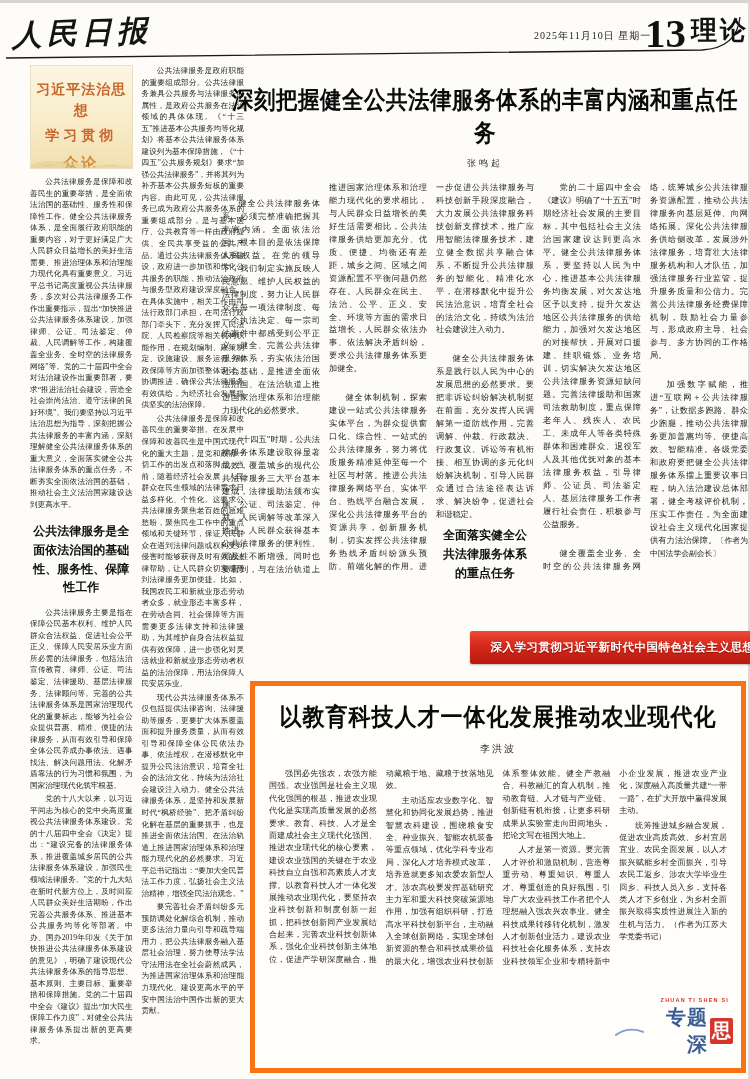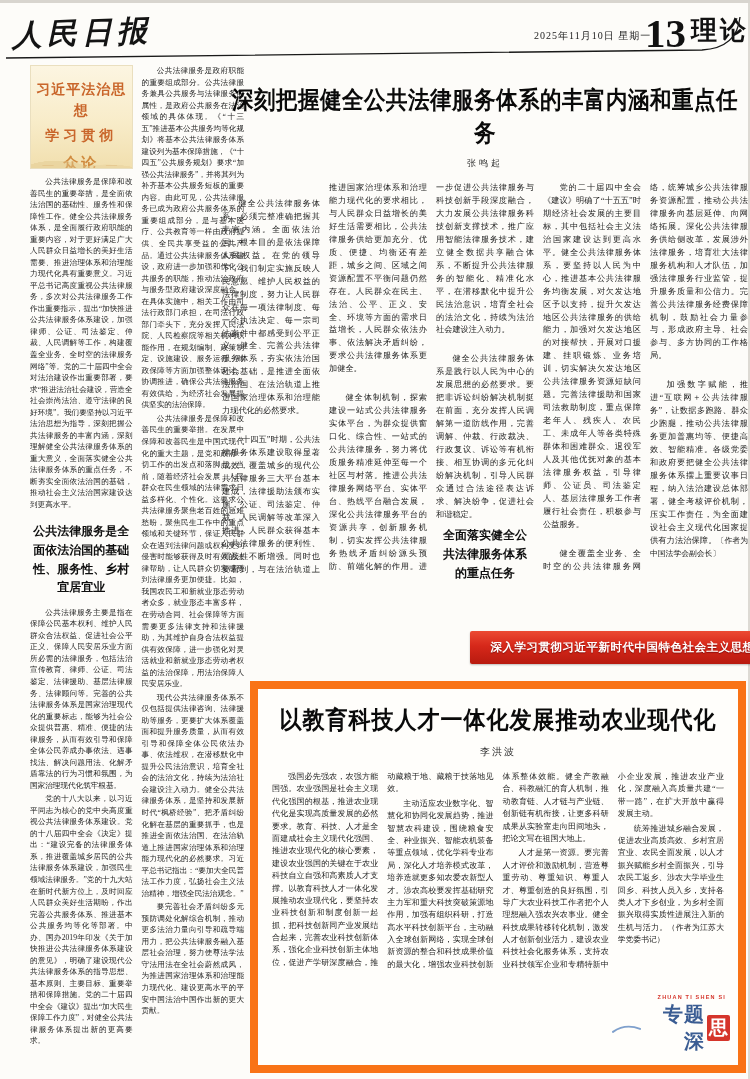--- a/index.html
+++ b/index.html
@@ -54,21 +54,21 @@
   
   .banner{position:absolute;left:470px;top:628px;width:278px;height:33px;
     background:linear-gradient(180deg,#ec4a33 0%,#d6281a 45%,#b81a0f 100%);
     border-radius:2px;display:flex;align-items:center;justify-content:center;
     box-shadow:0 1px 2px rgba(0,0,0,.25);padding-left:21px;}
   .banner .txt{color:#fff;font-weight:900;font-size:11.5px;letter-spacing:.5px;
     text-shadow:0 1px 1px rgba(90,0,0,.6);white-space:nowrap;}
   .banner .pen{color:#fff;font-size:13px;margin-left:4px;}
   
   .feature-box{position:absolute;left:250px;top:678px;width:496px;height:392px;
-    box-sizing:border-box;border:8px solid #f97316;background:#fffefb;padding-top:16px;}
+    box-sizing:border-box;border:5px solid #f97316;background:#fffefb;padding-top:16px;}
   .feature-title{text-align:center;font-size:22px;font-weight:900;letter-spacing:1px;
     transform:scaleY(1.1);color:#0a0a0a;}
   .feature-byline{text-align:center;font-size:10px;color:#333;margin-top:10px;letter-spacing:2px;}
   .feature-body{margin:12px 14px 0 14px;height:262px;overflow:hidden;
     column-count:4;column-gap:9px;
     font-size:8px;line-height:1.55;text-align:justify;color:#232323;}
   .feature-body p{margin:0 0 2px 0;text-indent:2em;}
   
   .badge{position:absolute;right:8px;bottom:10px;width:118px;text-align:right;}
   .badge .pinyin{font-family:"Liberation Sans","DejaVu Sans",sans-serif;
@@ -97,21 +97,21 @@
   </div>
 
   <div class="left-region">
     <div class="topic-box">
       <div class="l1">习近平法治思想</div>
       <div class="l2">学习贯彻</div>
       <div class="l3"><span class="orn">—</span> <span>众论</span> <span class="orn">—</span></div>
       <div class="hills"></div>
     </div>
     <p>公共法律服务是保障和改善民生的重要举措，是全面依法治国的基础性、服务性和保障性工作。健全公共法律服务体系，是全面履行政府职能的重要内容，对于更好满足广大人民群众日益增长的美好生活需要、推进治理体系和治理能力现代化具有重要意义。习近平总书记高度重视公共法律服务，多次对公共法律服务工作作出重要指示，提出“加快推进公共法律服务体系建设，加强律师、公证、司法鉴定、仲裁、人民调解等工作，构建覆盖全业务、全时空的法律服务网络”等。党的二十届四中全会对法治建设作出重要部署，要求“推进法治社会建设，营造全社会崇尚法治、遵守法律的良好环境”。我们要坚持以习近平法治思想为指导，深刻把握公共法律服务的丰富内涵，深刻理解健全公共法律服务体系的重大意义，全面落实健全公共法律服务体系的重点任务，不断夯实全面依法治国的基础，推动社会主义法治国家建设达到更高水平。</p>
-    <div class="sub-head">公共法律服务是全面依法治国的基础性、服务性、乡村宜居宜业</div>
+    <div class="sub-head">公共法律服务是全面依法治国的基础性、服务性、保障性工作</div>
     <p>公共法律服务主要是指在保障公民基本权利、维护人民群众合法权益、促进社会公平正义、保障人民安居乐业方面所必需的法律服务，包括法治宣传教育、律师、公证、司法鉴定、法律援助、基层法律服务、法律顾问等。完善的公共法律服务体系是国家治理现代化的重要标志，能够为社会公众提供普惠、精准、便捷的法律服务，从而有效引导和保障全体公民养成办事依法、遇事找法、解决问题用法、化解矛盾靠法的行为习惯和氛围，为国家治理现代化筑牢根基。</p>
     <p>党的十八大以来，以习近平同志为核心的党中央高度重视公共法律服务体系建设。党的十八届四中全会《决定》提出：“建设完备的法律服务体系，推进覆盖城乡居民的公共法律服务体系建设，加强民生领域法律服务。”党的十九大站在新时代新方位上，及时回应人民群众美好生活期盼，作出完善公共服务体系、推进基本公共服务均等化等部署。中办、国办2019年印发《关于加快推进公共法律服务体系建设的意见》，明确了建设现代公共法律服务体系的指导思想、基本原则、主要目标、重要举措和保障措施。党的二十届四中全会《建议》提出“加大民生保障工作力度”，对健全公共法律服务体系提出新的更高要求。</p>
     <p>公共法律服务是政府职能的重要组成部分。公共法律服务兼具公共服务与法律服务的属性，是政府公共服务在法治领域的具体体现。《“十三五”推进基本公共服务均等化规划》将基本公共法律服务体系建设列为基本保障措施，《“十四五”公共服务规划》要求“加强公共法律服务”，并将其列为补齐基本公共服务短板的重要内容。由此可见，公共法律服务已成为政府公共服务体系的重要组成部分，是与基本医疗、公共教育等一样由政府提供、全民共享受益的公共产品。通过公共法律服务体系建设，政府进一步加强和优化公共服务的职能，推动法治政府与服务型政府建设深度融合。在具体实施中，相关工作由司法行政部门承担，在司法行政部门牵头下，充分发挥人民法院、人民检察院等相关机构职能作用，在规划编制、政策制定、设施建设、服务运行、财政保障等方面加强整体设计、协调推进，确保公共法律服务有效供给，为经济社会发展提供坚实的法治保障。</p>
     <p>公共法律服务是保障和改善民生的重要举措。在发展中保障和改善民生是中国式现代化的重大主题，是党和政府一切工作的出发点和落脚点。当前，随着经济社会发展，人民群众在民生领域的法律需求日益多样化、个性化。这要求公共法律服务聚焦老百姓的急难愁盼，聚焦民生工作中的重点领域和关键环节，保证人民群众在遇到法律问题或权利受到侵害时能够获得及时有效的法律帮助，让人民群众切实感受到法律服务更加便捷。比如，我国农民工和新就业形态劳动者众多，就业形态丰富多样，在劳动合同、社会保障等方面需要更多法律支持和法律援助，为其维护自身合法权益提供有效保障，进一步强化对灵活就业和新就业形态劳动者权益的法治保障，用法治保障人民安居乐业。</p>
     <p>现代公共法律服务体系不仅包括提供法律咨询、法律援助等服务，更要扩大体系覆盖面和提升服务质量，从而有效引导和保障全体公民依法办事、依法维权，在潜移默化中提升公民法治意识，培育全社会的法治文化，持续为法治社会建设注入动力。健全公共法律服务体系，是坚持和发展新时代“枫桥经验”、把矛盾纠纷化解在基层的重要抓手，也是推进全面依法治国、在法治轨道上推进国家治理体系和治理能力现代化的必然要求。习近平总书记指出：“要加大全民普法工作力度，弘扬社会主义法治精神，增强全民法治观念。”</p>
     <p>要完善社会矛盾纠纷多元预防调处化解综合机制，推动更多法治力量向引导和疏导端用力，把公共法律服务融入基层社会治理，努力使尊法学法守法用法在全社会蔚然成风，为推进国家治理体系和治理能力现代化、建设更高水平的平安中国法治中国作出新的更大贡献。</p>
   </div>
 
   <div class="main-article">
     <div class="main-headline">深刻把握健全公共法律服务体系的丰富内涵和重点任务</div>

